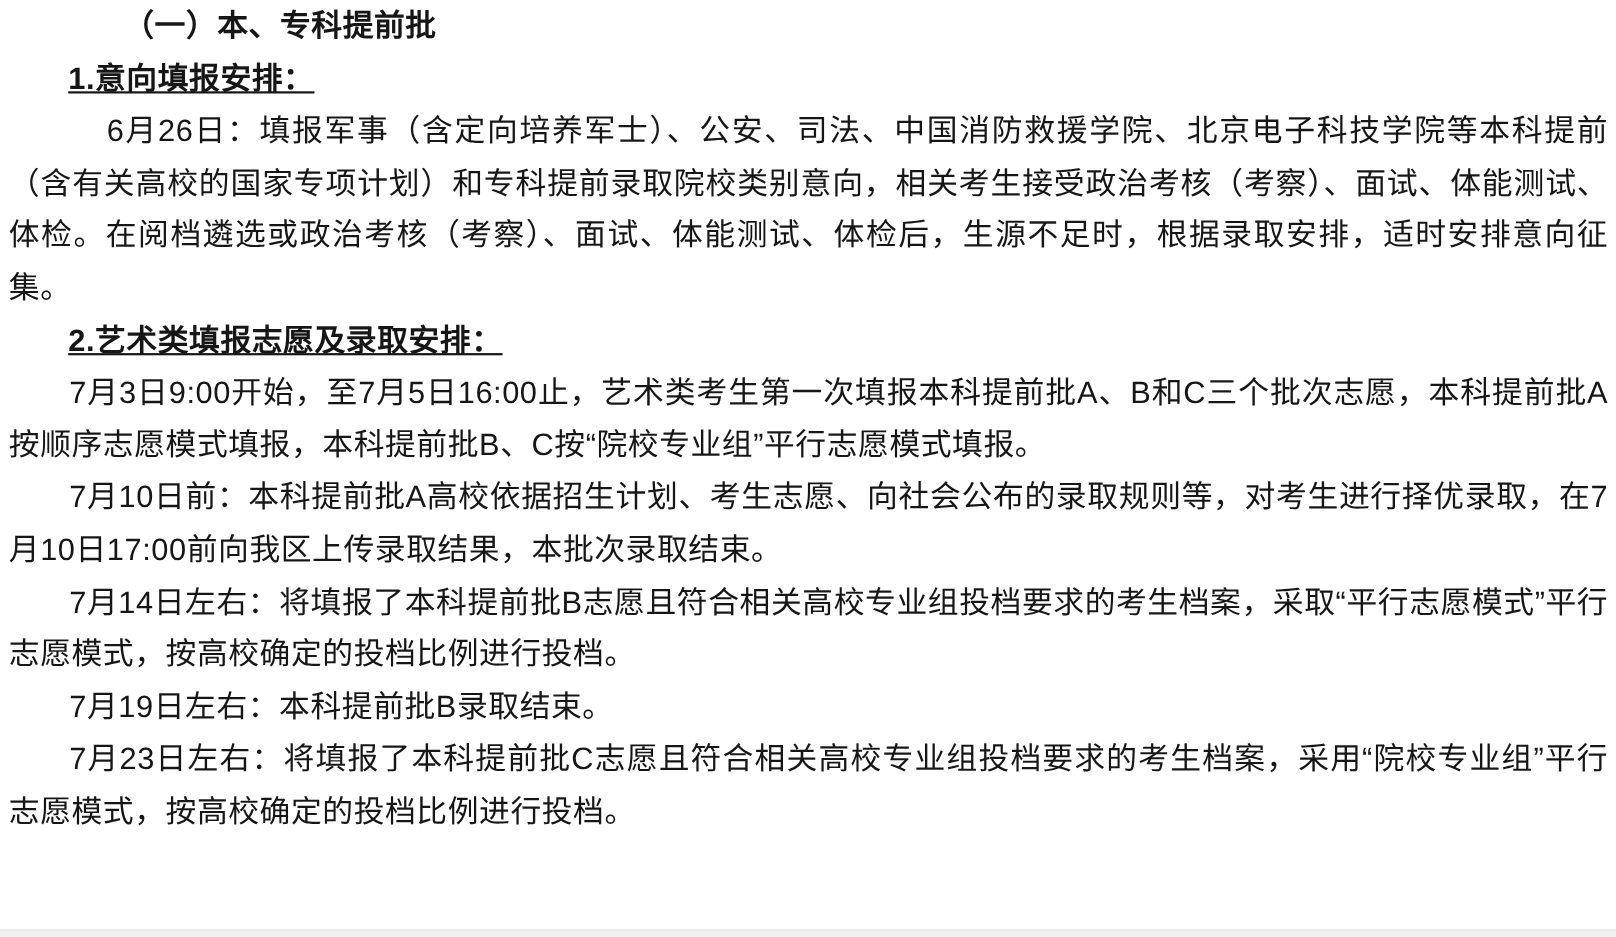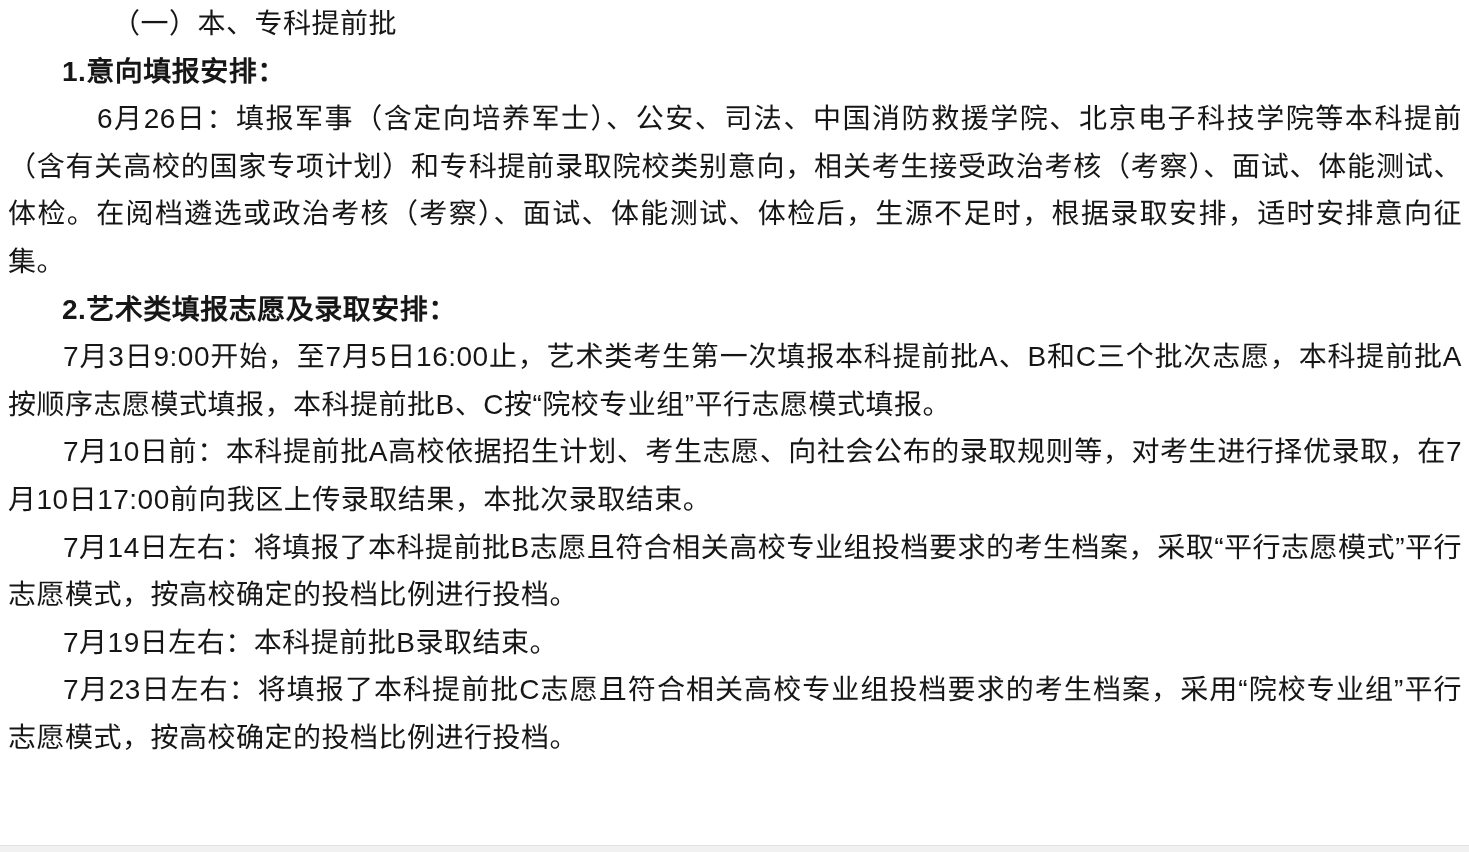--- a/index.html
+++ b/index.html
@@ -28,26 +28,27 @@
   }
   .doc p {
     margin: 0;
     text-align: justify;
     text-justify: inter-ideograph;
   }
   
   .section-title {
     text-indent: 104px;
     text-align: right;
-    font-weight: 400;
+    font-weight: 700;
   }
   .sub-heading {
     text-indent: 54px;
     text-align: left;
     font-weight: 700;
+    text-decoration: underline;
   }
   .para {
     text-indent: 55px;
   }
   .para.deep-indent {
     text-indent: 89px;
   }
   .bottom-strip {
     position: absolute;
     left: 0;

